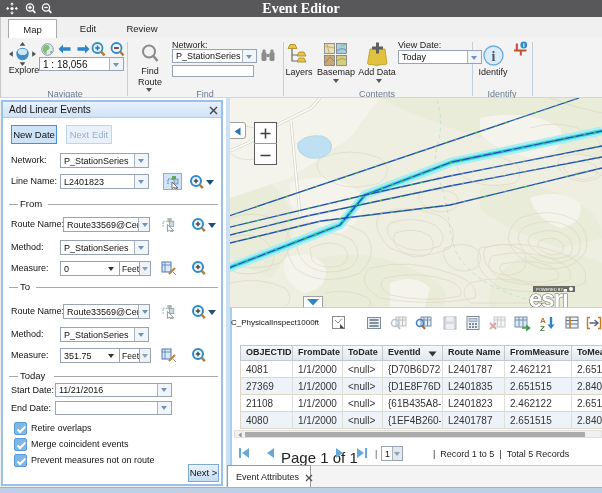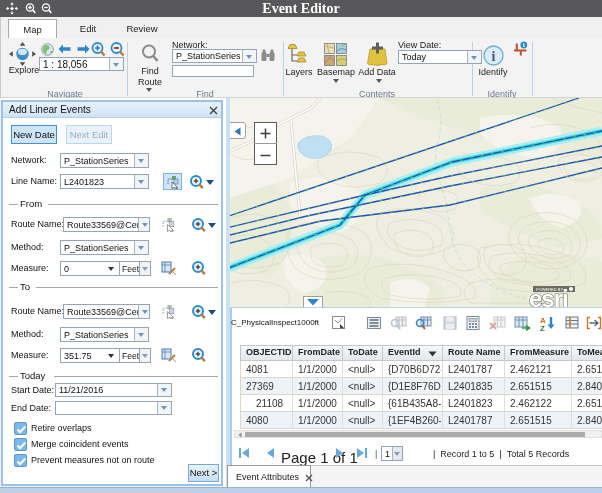--- a/index.html
+++ b/index.html
@@ -601,21 +601,21 @@
         <div class="abs cc" style="left:208px;top:19px;">L2401787</div>
         <div class="abs cc" style="left:270px;top:19px;">2.462121</div>
         <div class="abs cc" style="left:337px;top:19px;">2.6515</div>
       <div class="abs cc" style="left:6px;top:36px;">27369</div>
         <div class="abs cc" style="left:58px;top:36px;">1/1/2000</div>
         <div class="abs cc" style="left:108px;top:36px;">&lt;null&gt;</div>
         <div class="abs cc" style="left:148px;top:36px;width:53px;overflow:hidden;">{D1E8F76D-F</div>
         <div class="abs cc" style="left:208px;top:36px;">L2401835</div>
         <div class="abs cc" style="left:270px;top:36px;">2.651515</div>
         <div class="abs cc" style="left:337px;top:36px;">2.8409</div>
-      <div class="abs cc" style="left:16px;top:53px;">21108</div>
+      <div class="abs cc" style="left:6px;top:53px;">21108</div>
         <div class="abs cc" style="left:58px;top:53px;">1/1/2000</div>
         <div class="abs cc" style="left:108px;top:53px;">&lt;null&gt;</div>
         <div class="abs cc" style="left:148px;top:53px;width:53px;overflow:hidden;">{61B435A8-3:</div>
         <div class="abs cc" style="left:208px;top:53px;">L2401823</div>
         <div class="abs cc" style="left:270px;top:53px;">2.462122</div>
         <div class="abs cc" style="left:337px;top:53px;">2.6515</div>
       <div class="abs cc" style="left:6px;top:70px;">4080</div>
         <div class="abs cc" style="left:58px;top:70px;">1/1/2000</div>
         <div class="abs cc" style="left:108px;top:70px;">&lt;null&gt;</div>
         <div class="abs cc" style="left:148px;top:70px;width:53px;overflow:hidden;">{1EF4B260-F(</div>

